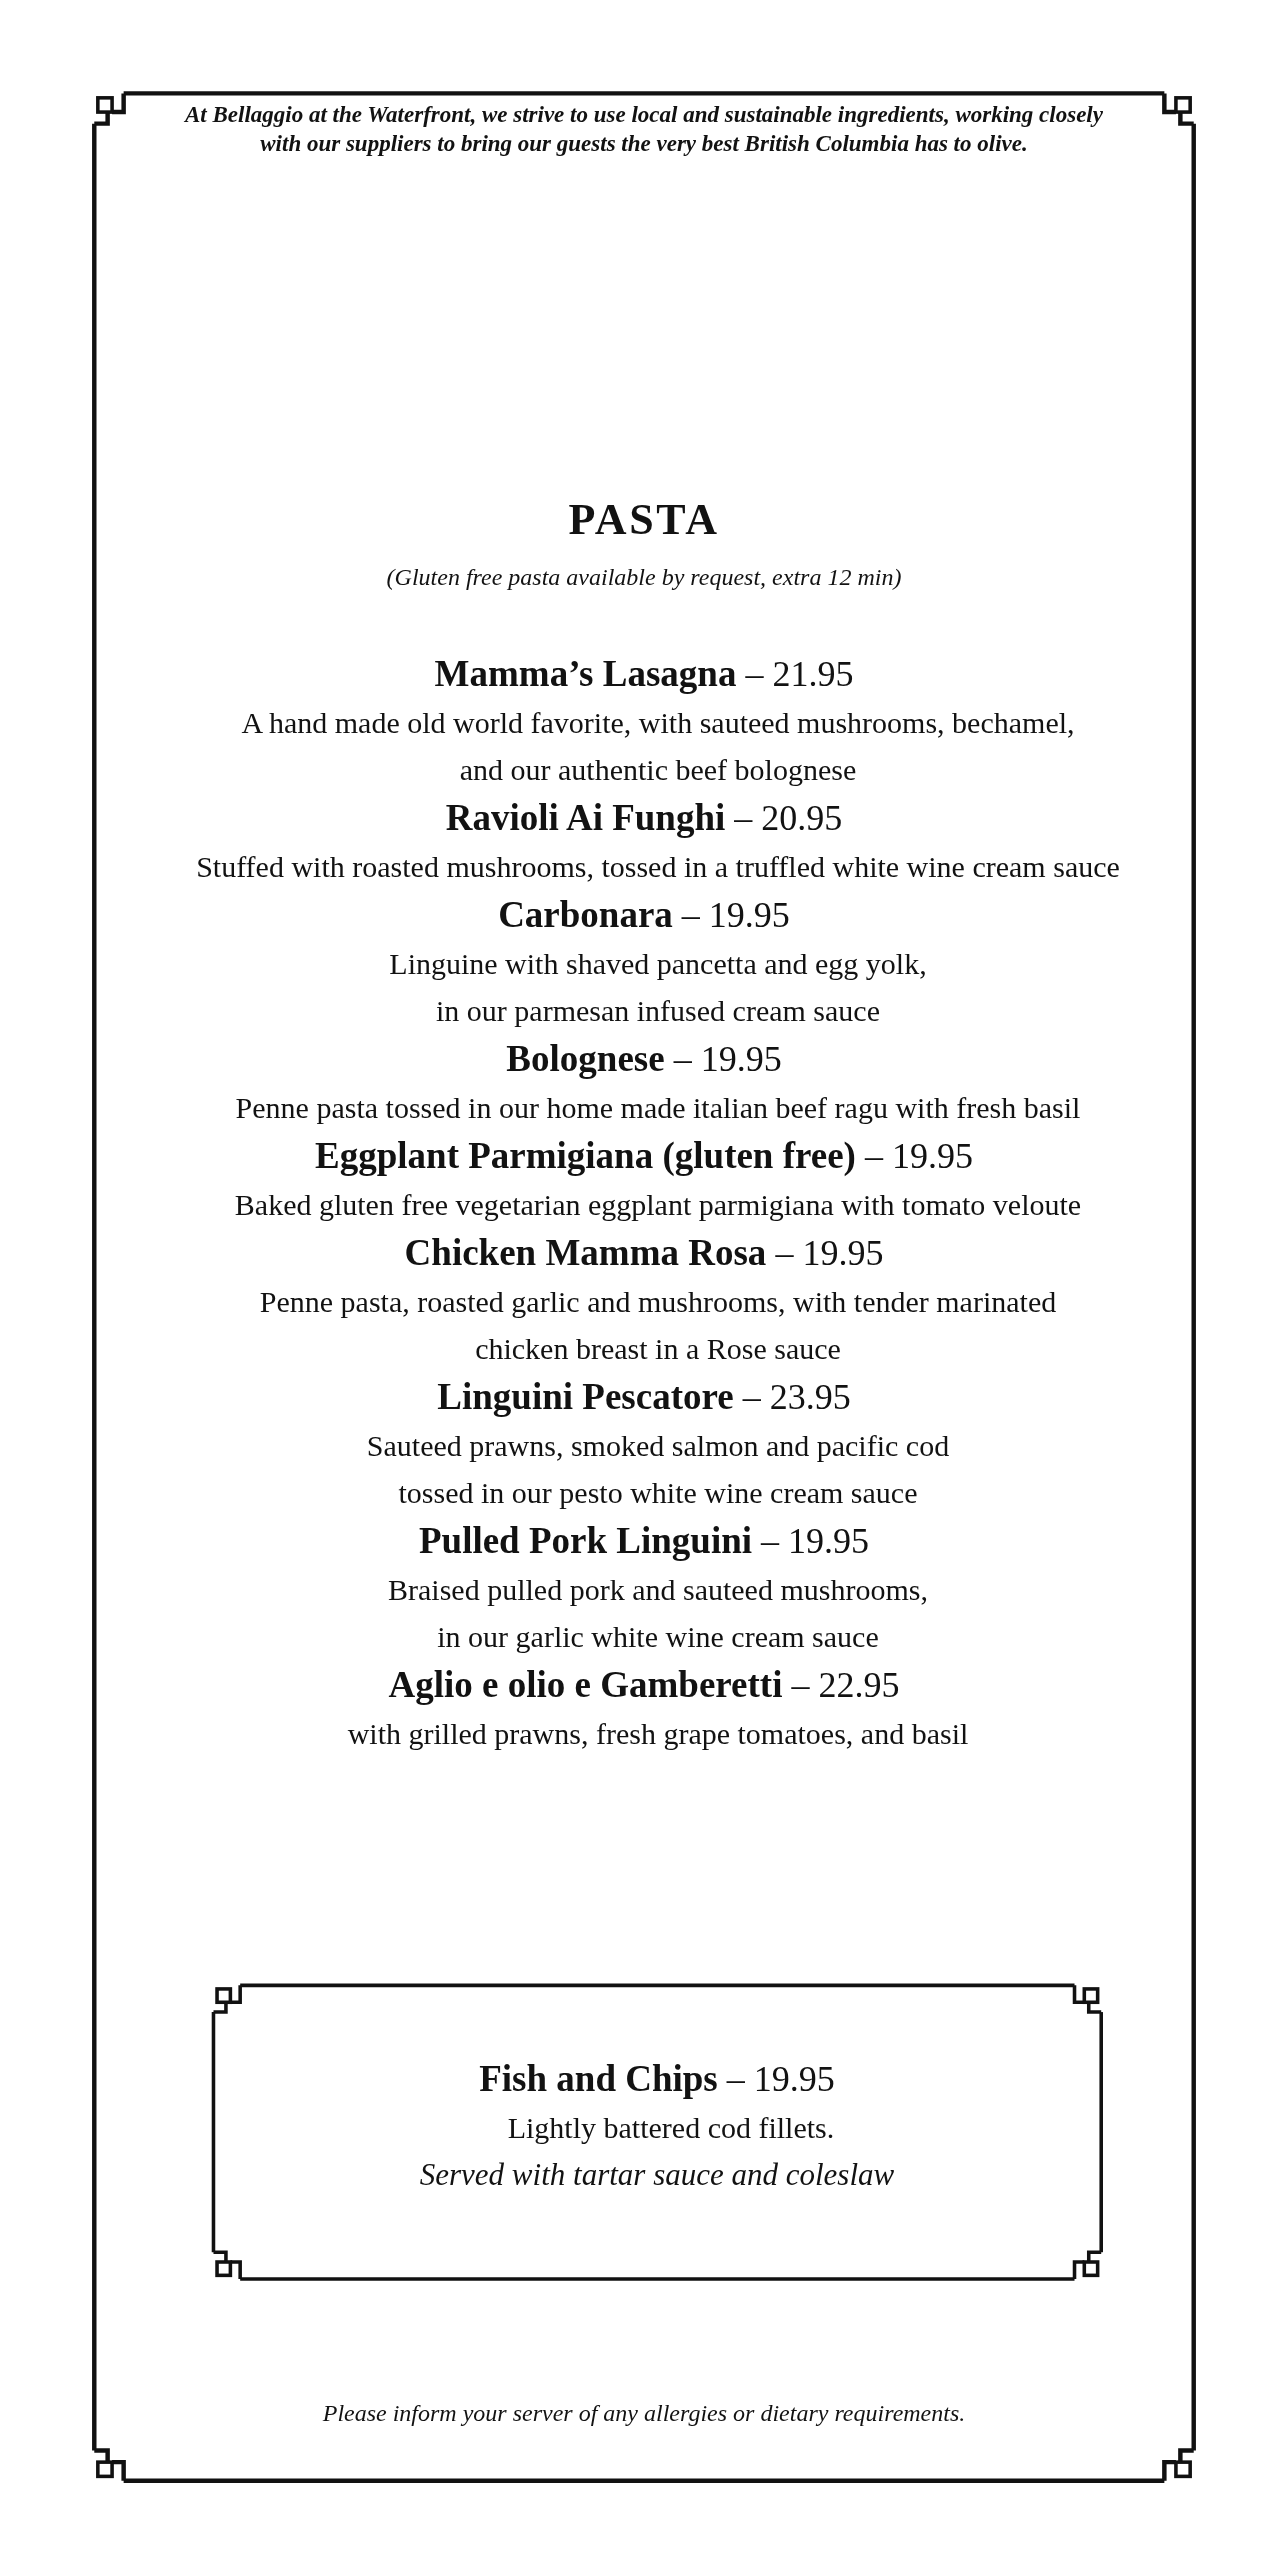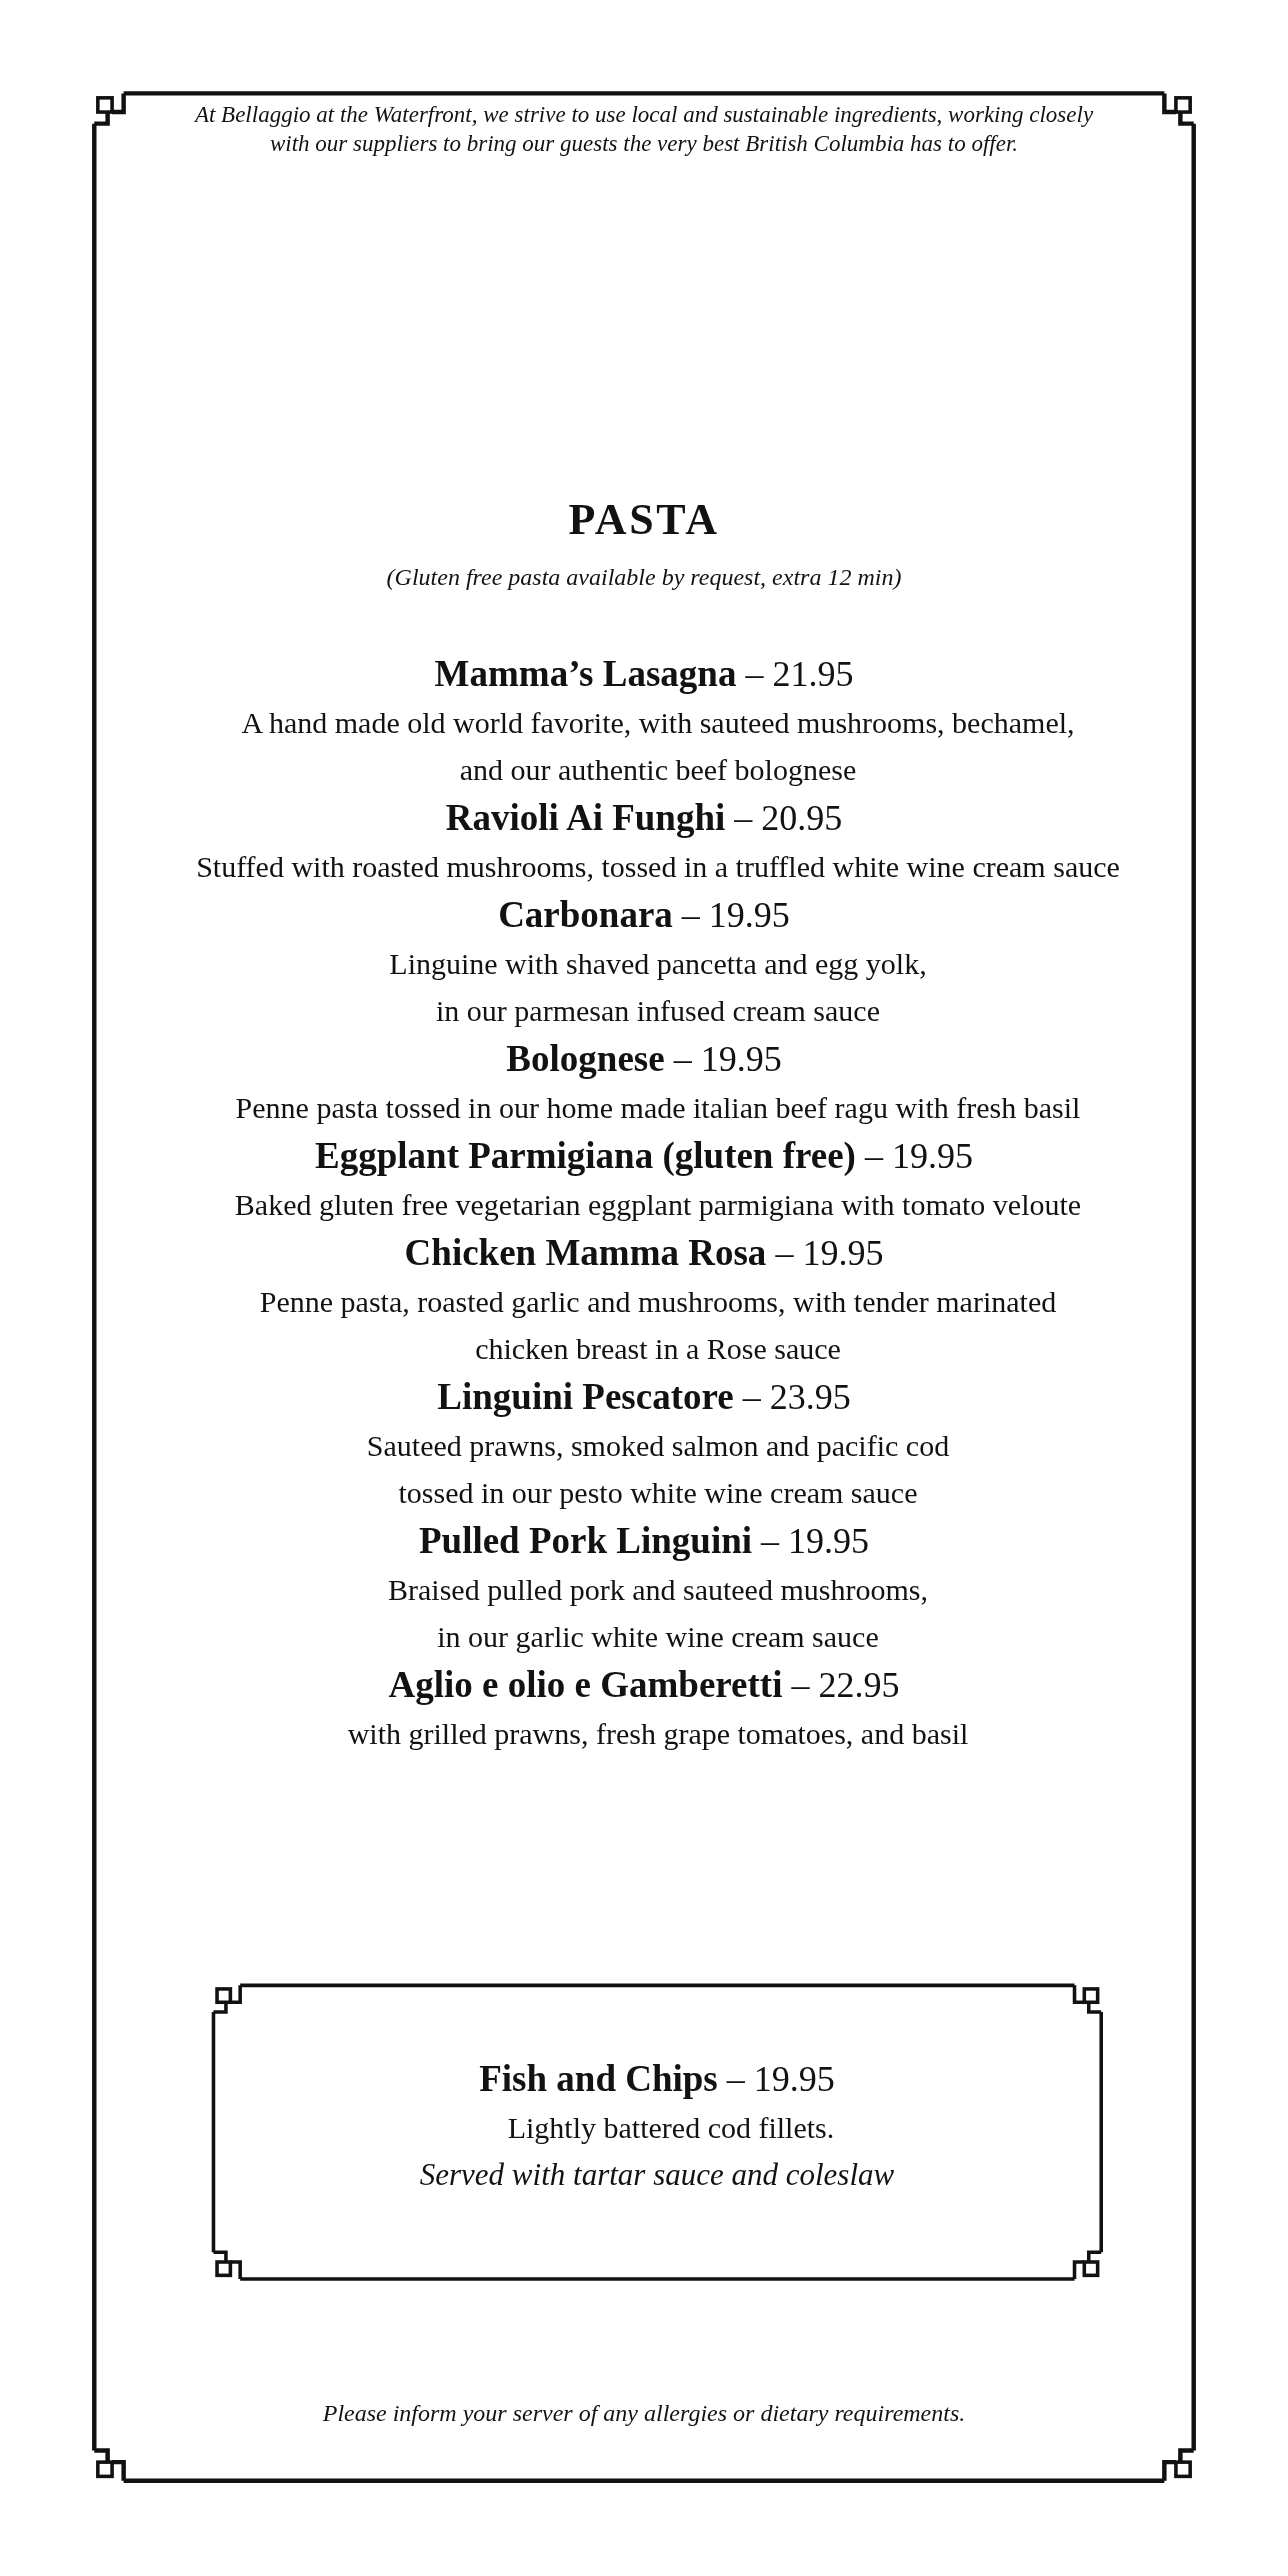--- a/index.html
+++ b/index.html
@@ -1,19 +1,19 @@
 <!DOCTYPE html>
 <html style="font-size:14.2px"><head>
 <meta charset="utf-8">
 <style>
   html,body{margin:0;padding:0;background:#ffffff;}
   body{width:1288px;height:2576px;position:relative;font-family:"Liberation Serif",serif;color:#121212;}
   .abs{position:absolute;left:0;right:0;text-align:center;}
   #frame-svg{position:absolute;left:0;top:0;width:1288px;height:2576px;}
-  .header-note{top:100px;font-style:italic;font-size:23px;line-height:29px;}
+  .header-note{top:100px;font-style:italic;font-size:23px;line-height:29px;font-weight:bold;}
   .section-title{top:495px;font-weight:bold;font-size:44px;line-height:50px;letter-spacing:2.7px;}
   .section-subtitle{top:559px;font-style:italic;font-size:24px;line-height:36px;}
   .menu-list{top:649px;}
   .item-title{font-size:36px;line-height:50px;}
   .item-title .nm{font-weight:bold;font-size:37px;}
   .item-title .dash{margin:0 9px;}
   .desc-line{font-size:30px;line-height:47px;padding-left:28px;}
   .featured-box{position:absolute;left:213px;top:1985px;width:888px;height:294px;box-sizing:border-box;padding-top:69px;text-align:center;}
   .featured-note{font-style:italic;font-size:31px;line-height:47px;}
   .footer-note{top:2395px;font-style:italic;font-size:24px;line-height:36px;}
@@ -59,21 +59,21 @@
       <path d="M1238 2532 H1224 V2543"></path>
       <rect x="244" y="2236" width="15" height="15" fill="#ffffff"></rect>
       <rect x="1219" y="2236" width="15" height="15" fill="#ffffff"></rect>
       <rect x="244" y="2543" width="15" height="15" fill="#ffffff"></rect>
       <rect x="1219" y="2543" width="15" height="15" fill="#ffffff"></rect>
     </g>
   </svg>
 
   <div class="abs header-note">
     <div>At Bellaggio at the Waterfront, we strive to use local and sustainable ingredients, working closely</div>
-    <div>with our suppliers to bring our guests the very best British Columbia has to offer.</div>
+    <div>with our suppliers to bring our guests the very best British Columbia has to olive.</div>
   </div>
 
   <div class="abs section-title">PASTA</div>
   <div class="abs section-subtitle">(Gluten free pasta available by request, extra 12 min)</div>
 
   <div class="abs menu-list">
 
     <div>
       <div class="item-title"><span class="nm">Mamma’s Lasagna</span><span class="dash">–</span><span class="pr">21.95</span></div>
       <div class="desc-line">A hand made old world favorite, with sauteed mushrooms, bechamel,</div>

